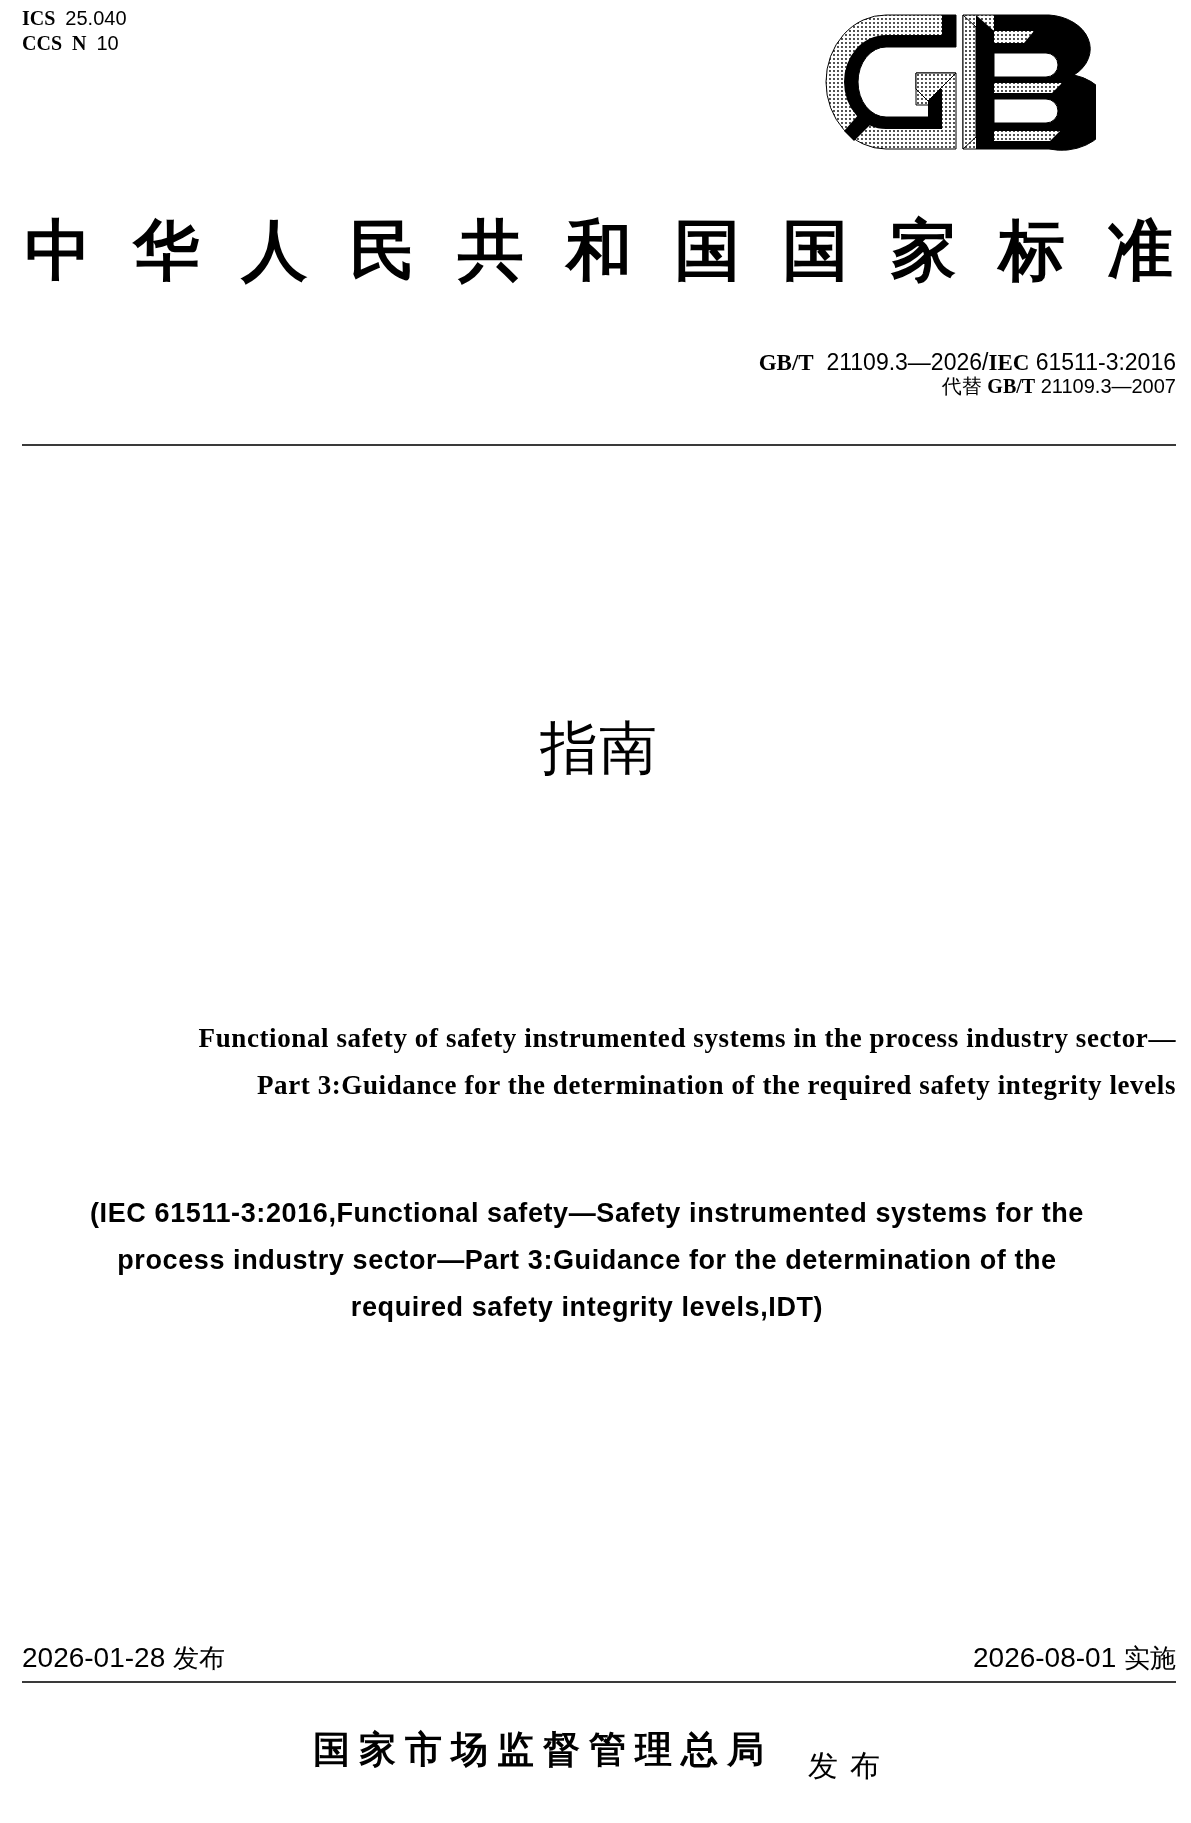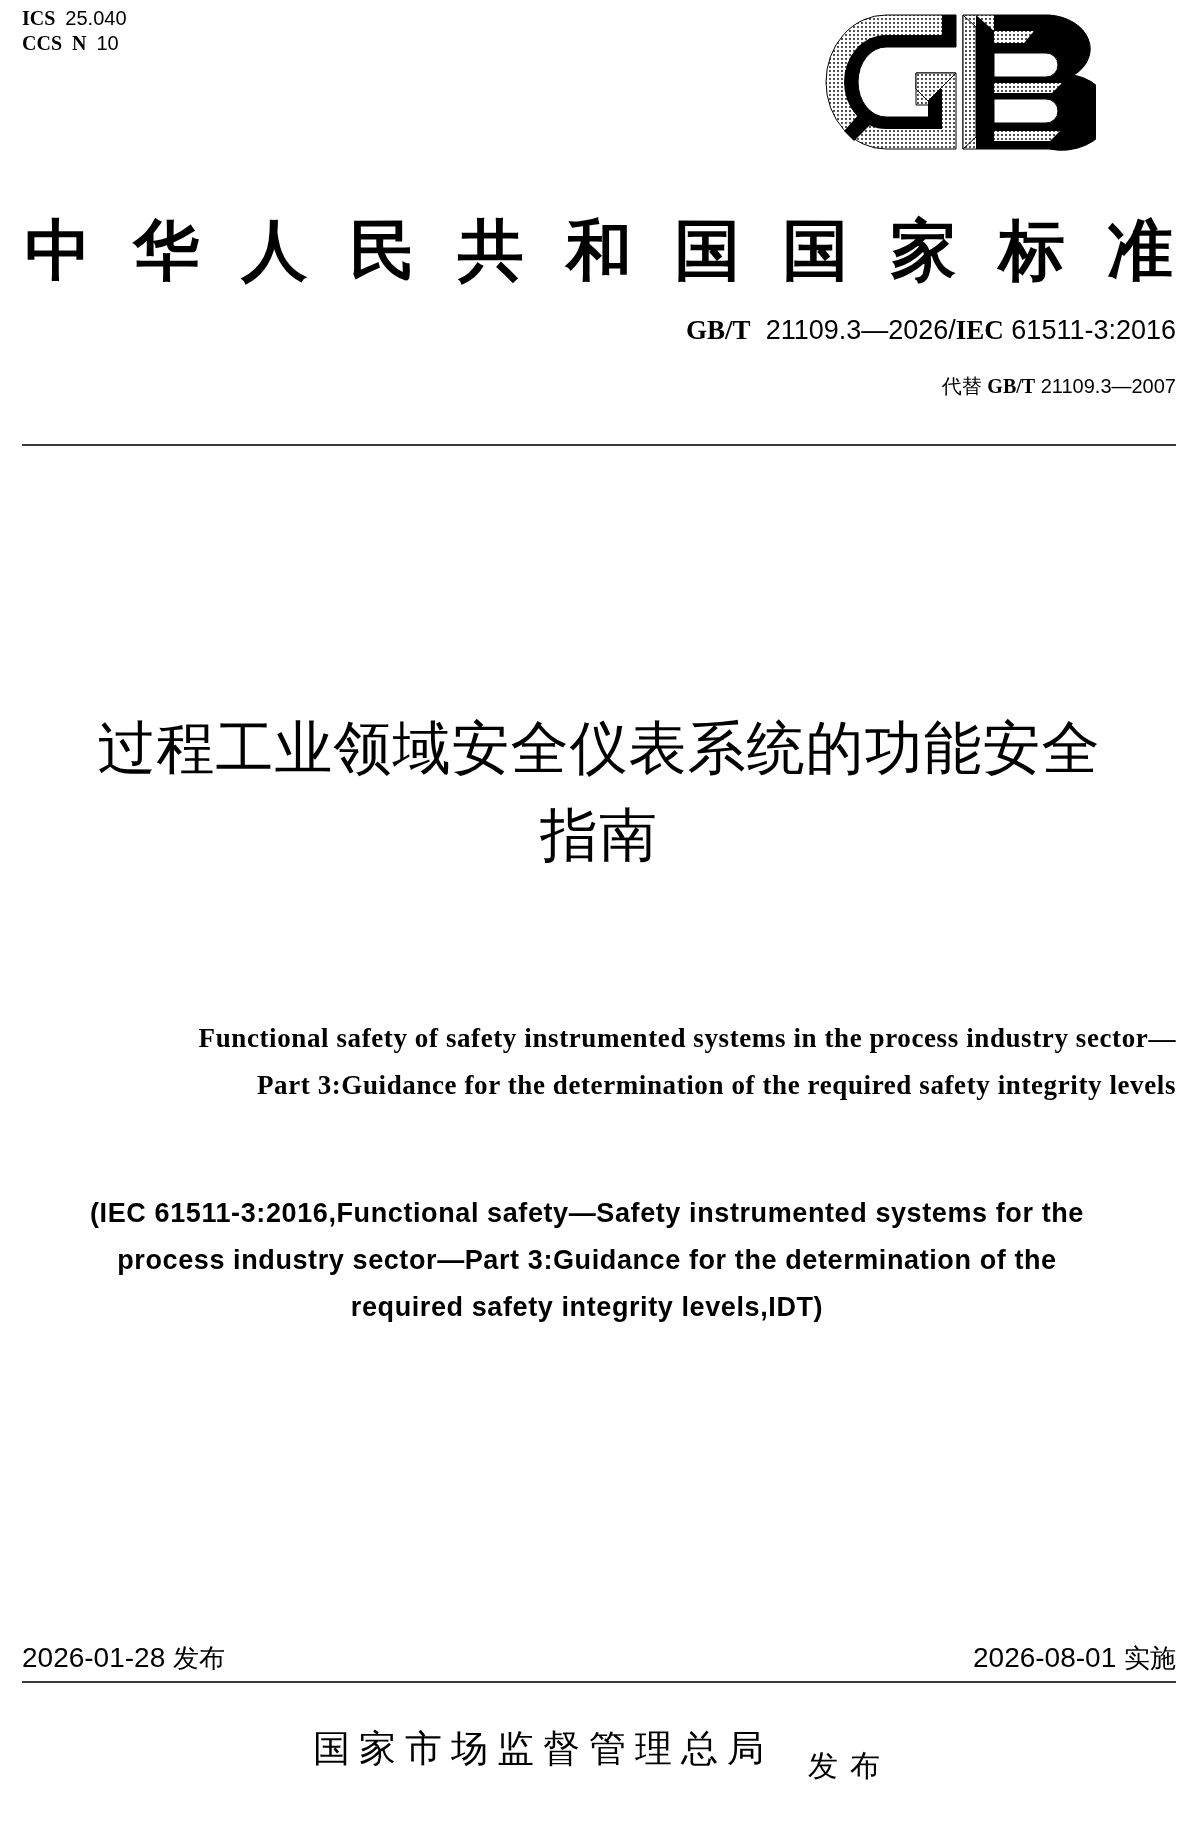--- a/index.html
+++ b/index.html
@@ -20,22 +20,22 @@
 
   .national {
     left: 22px; top: 205px; width: 1154px; height: 90px;
     display: flex; justify-content: space-between; align-items: center;
     font-family: "DejaVu Serif", serif;
     font-size: 66px; font-weight: bold; line-height: 90px;
   }
   .national span { display: inline-block; width: 72px; text-align: center; }
 
   .stdno {
-    right: 15px; top: 312px;
-    font-size: 27px; line-height: 36px; text-align: right;
+    right: 15px; top: 344px;
+    font-size: 23px; line-height: 36px; text-align: right;
     font-family: "Liberation Sans", sans-serif;
   }
   .stdno .ser { font-family: "Liberation Serif", serif; font-weight: bold; }
   .replace {
     right: 15px; top: 373px;
     font-size: 20px; line-height: 26px; text-align: center;
     font-family: "Liberation Sans", sans-serif;
   }
   .replace .ser { font-family: "Liberation Serif", serif; font-weight: bold; }
   .rule { left: 22px; width: 1154px; height: 2px; background: #3a3a3a; }
@@ -67,21 +67,21 @@
   .date {
     top: 1640px; font-family: "Liberation Sans", sans-serif;
     font-size: 28px; line-height: 36px;
   }
   .date .cjk { font-family: "DejaVu Sans", sans-serif; font-size: 26px; }
   .date-left { left: 22px; }
   .date-right { right: 15px; }
 
   .issuers {
     left: 313px; top: 1727px;
-    font-family: "DejaVu Serif", serif; font-weight: normal;
+    font-family: "DejaVu Serif", serif; font-weight: bold;
     font-size: 37px; line-height: 44px; letter-spacing: 9px;
   }
   .issuers div { white-space: nowrap; }
   .issue-word {
     left: 808px; top: 1748px;
     font-family: "DejaVu Sans", sans-serif;
     font-size: 30px; line-height: 36px; letter-spacing: 12px;
   }
 </style>
 </head>
@@ -145,21 +145,20 @@
 </div>
 <div class="abs replace">
   <span>代替</span>
   <span class="ser">GB/T</span>
   <span>21109.3—2007</span>
 </div>
 
 <div class="abs rule" style="top:444px;"></div>
 
 <div class="abs cn-title">
-  <div>过程工业领域安全仪表系统的功能安全</div>
   <div>指南</div>
 </div>
 
 <div class="abs en-title">
   <div>Functional safety of safety instrumented systems in the process industry sector—</div>
   <div>Part 3:Guidance for the determination of the required safety integrity levels</div>
 </div>
 
 <div class="abs idt">
   <div>(IEC 61511-3:2016,Functional safety—Safety instrumented systems for the</div>

